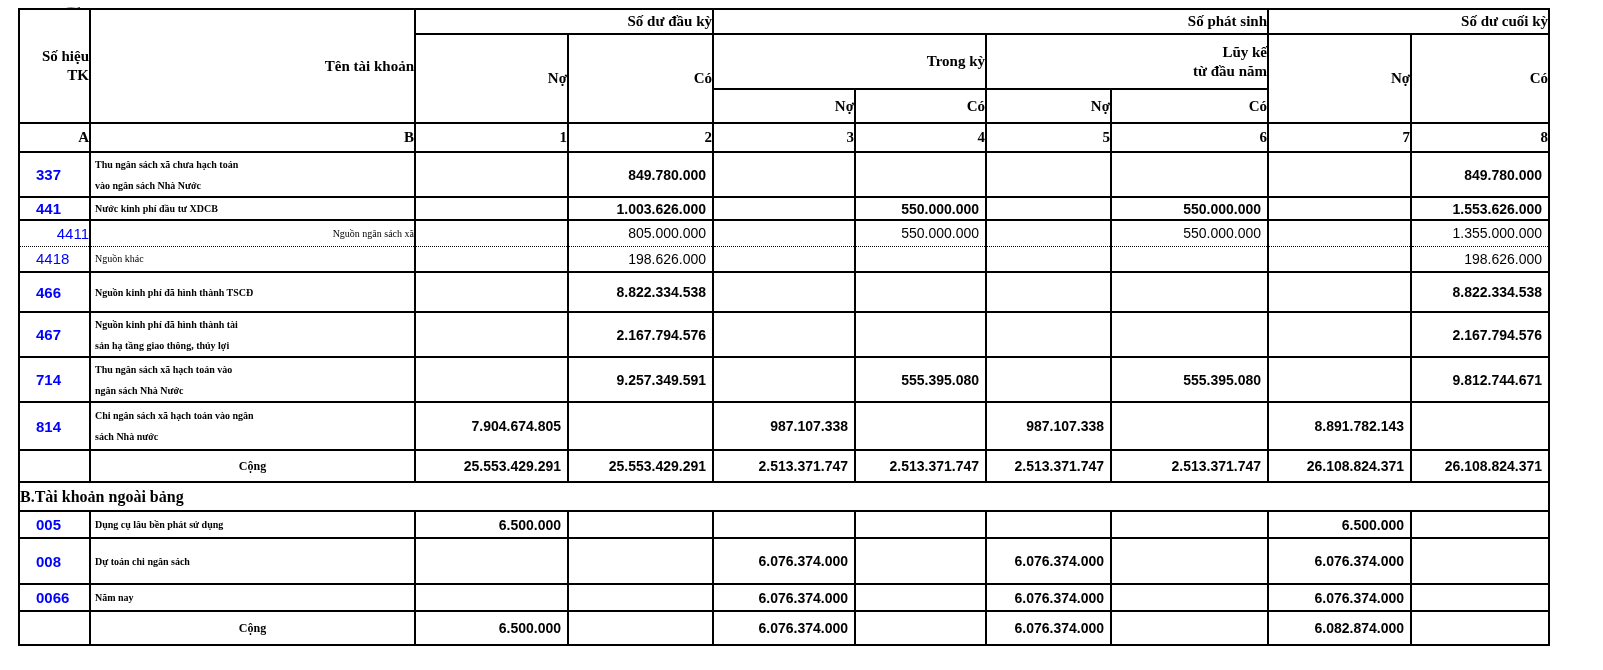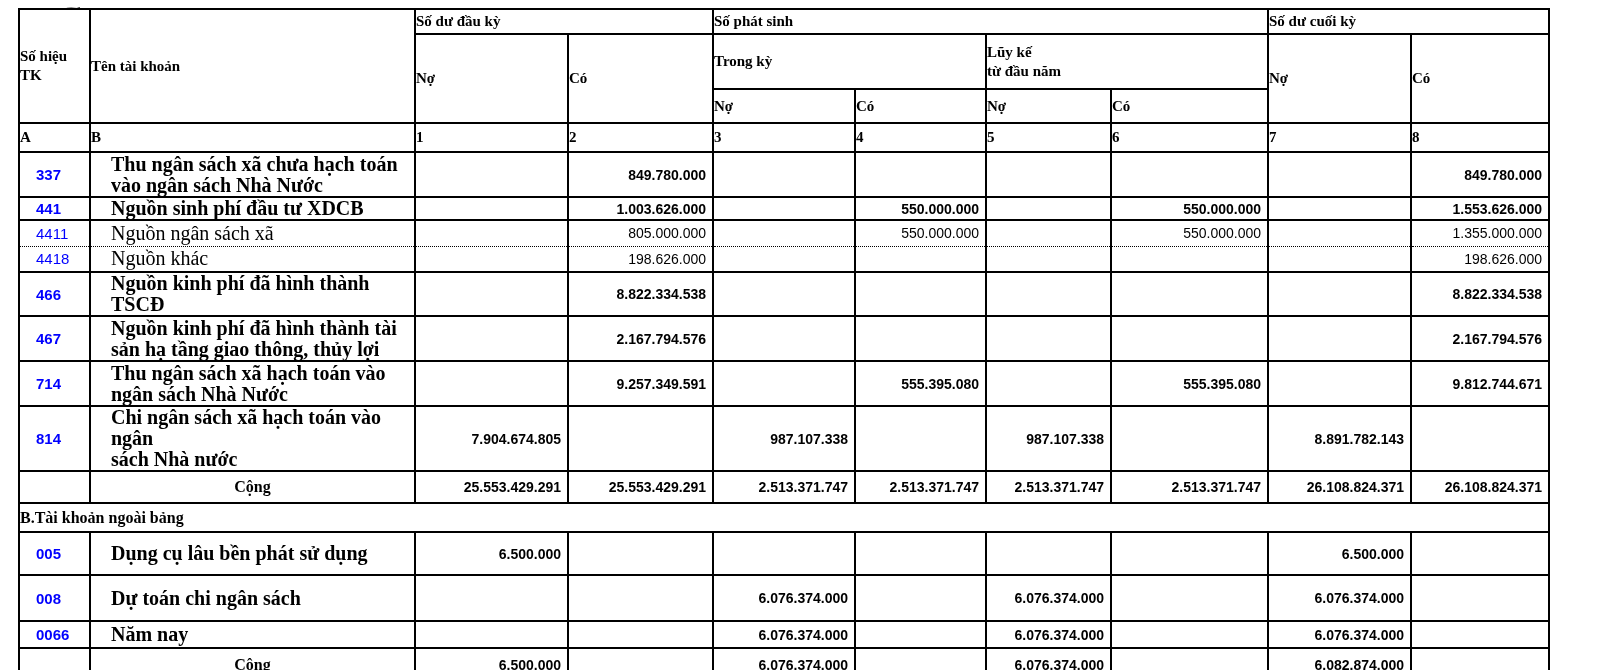--- a/index.html
+++ b/index.html
@@ -26,56 +26,56 @@
     background: #fff;
   }
   table.report th, table.report td {
     border: 2px solid var(--border-color, #000);
     overflow: hidden;
     vertical-align: middle;
   }
   thead th {
     font-weight: bold;
     font-size: 15px;
-    text-align: left;
+    text-align: right;
     white-space: pre-line;
     line-height: 1.25;
   }
   tr.letter-row th { font-size: 15px; height: 29px; }
   td.code {
     font-family: "Liberation Sans", "DejaVu Sans", sans-serif;
     font-weight: bold;
     font-size: 15px;
     color: var(--code-color, #0000ff);
     text-align: left;
     padding-left: 16px;
   }
   td.name {
     font-weight: bold;
-    font-size: 20px;
+    font-size: 10px;
     text-align: left;
-    padding-left: 20px;
+    padding-left: 4px;
     white-space: pre-line;
     line-height: 21px;
     margin-left: 8px;
   }
   td.num {
     font-family: "Liberation Sans", "DejaVu Sans", sans-serif;
     font-weight: bold;
     font-size: 14px;
     text-align: right;
     padding-right: 6px;
   }
   tr.sub td.code, tr.sub td.name, tr.sub td.num { font-weight: normal; }
   
-  tr.dotted-bottom td { border-bottom: 1px dotted var(--border-color, #000); }
+  tr.dotted-bottom td { border-bottom: 1px dotted var(--border-color, #000); text-align: right; }
   tr.dotted-top td    { border-top: 1px dotted var(--border-color, #000); }
   td.total-label {
     font-weight: bold;
-    font-size: 16px;
+    font-size: 12px;
     text-align: center;
   }
   td.section-cell {
     font-weight: bold;
     font-size: 16px;
     text-align: left;
   }
 </style>
 </head>
 <body>
@@ -147,21 +147,21 @@
           <td class="num">849.780.000</td>
           <td class="num"></td>
           <td class="num"></td>
           <td class="num"></td>
           <td class="num"></td>
           <td class="num"></td>
           <td class="num">849.780.000</td>
         </tr>
         <tr style="height: 18px;">
           <td class="code">441</td>
-          <td class="name">Nguồn sinh phí đầu tư XDCB</td>
+          <td class="name">Nước kinh phí đầu tư XDCB</td>
           <td class="num"></td>
           <td class="num">1.003.626.000</td>
           <td class="num"></td>
           <td class="num">550.000.000</td>
           <td class="num"></td>
           <td class="num">550.000.000</td>
           <td class="num"></td>
           <td class="num">1.553.626.000</td>
         </tr>
         <tr class="sub dotted-bottom" style="height: 26px;">
@@ -247,21 +247,21 @@
           <td class="num">2.513.371.747</td>
           <td class="num">2.513.371.747</td>
           <td class="num">2.513.371.747</td>
           <td class="num">2.513.371.747</td>
           <td class="num">26.108.824.371</td>
           <td class="num">26.108.824.371</td>
         </tr>
         <tr style="height: 29px;">
           <td class="section-cell" colspan="10">B.Tài khoản ngoài bảng</td>
         </tr>
-        <tr style="height: 43px;">
+        <tr style="height: 27px;">
           <td class="code">005</td>
           <td class="name">Dụng cụ lâu bền phát sử dụng</td>
           <td class="num">6.500.000</td>
           <td class="num"></td>
           <td class="num"></td>
           <td class="num"></td>
           <td class="num"></td>
           <td class="num"></td>
           <td class="num">6.500.000</td>
           <td class="num"></td>

